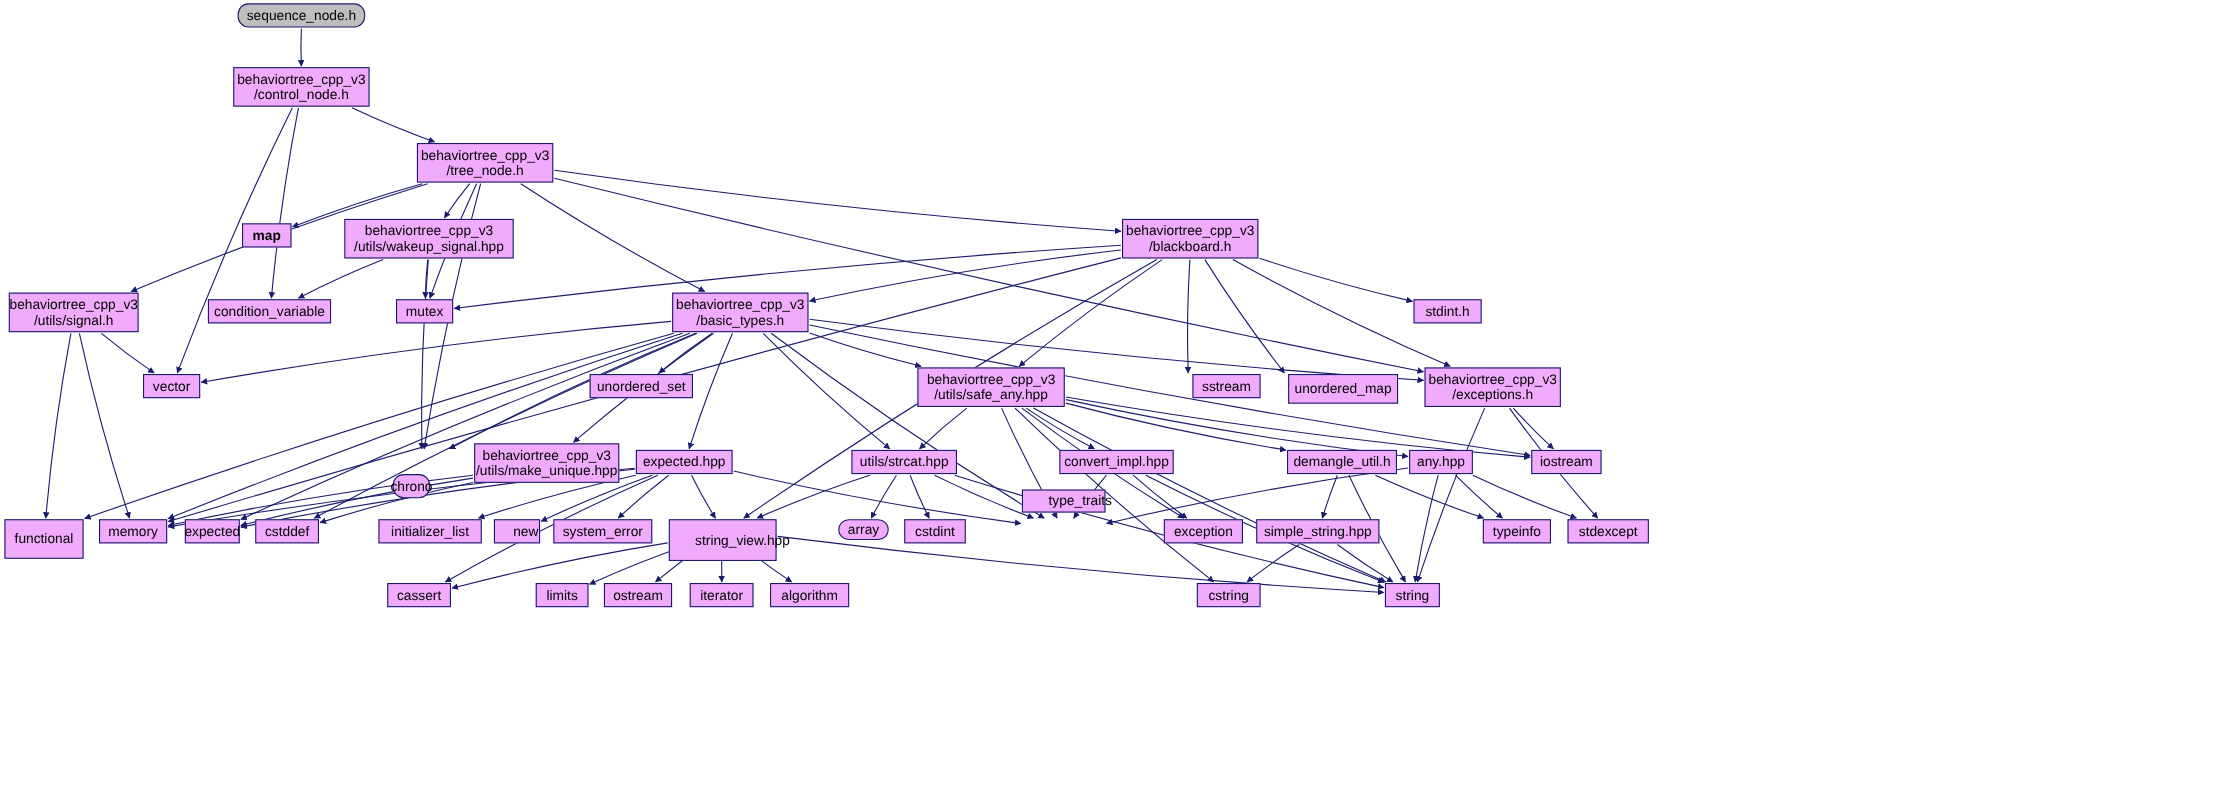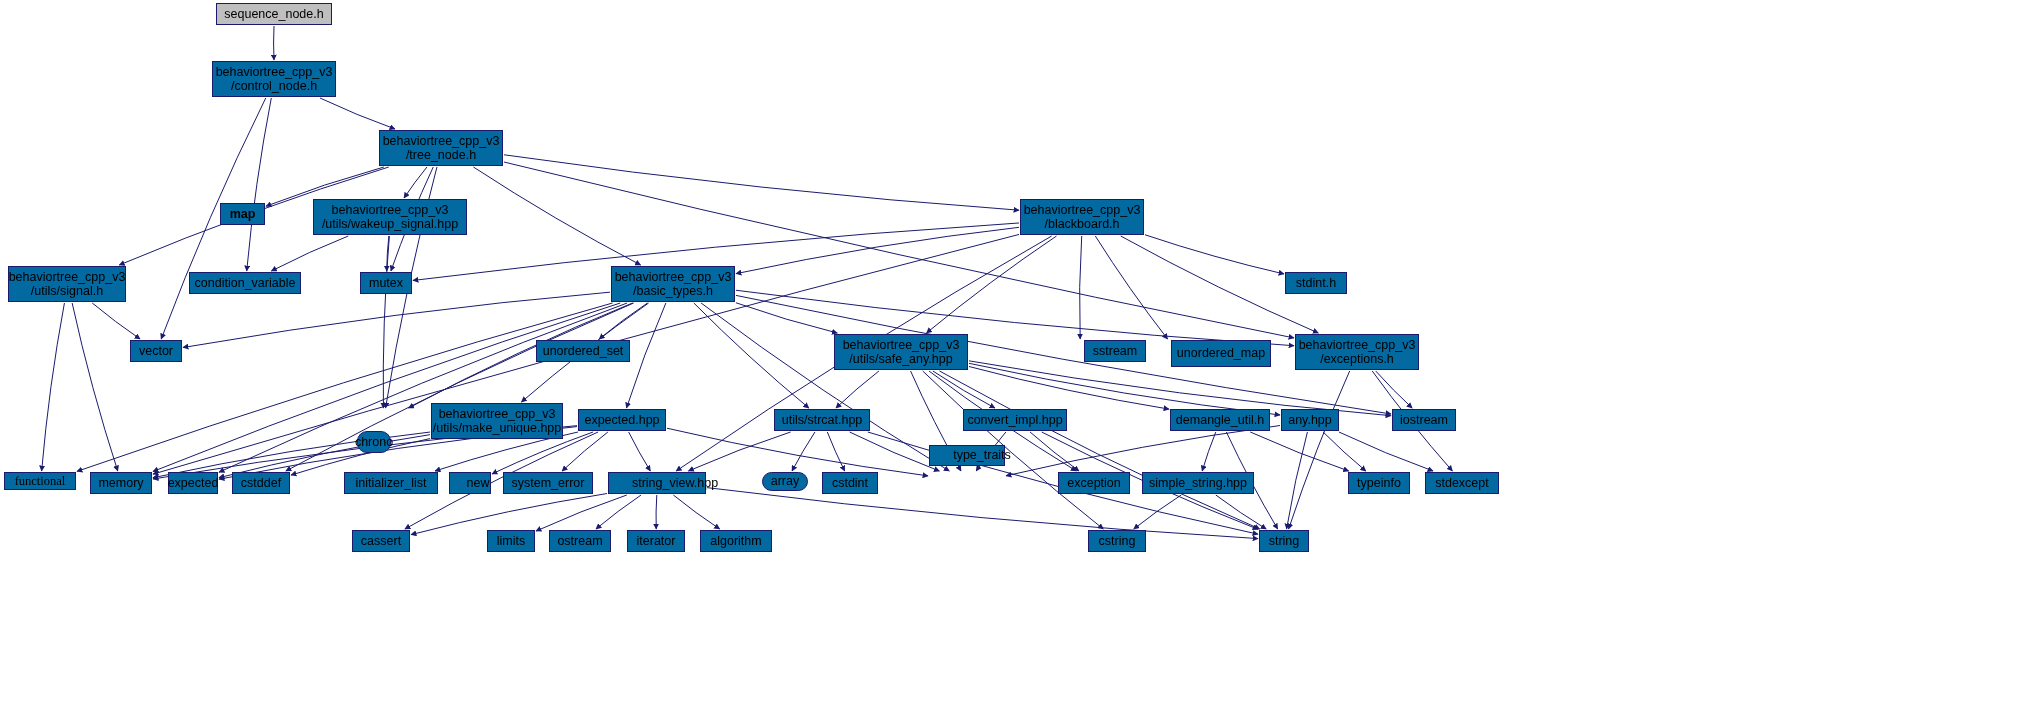--- a/index.html
+++ b/index.html
@@ -19,33 +19,34 @@
     left: 0;
     top: 0;
     width: 2035px;
     height: 723px;
     overflow: visible;
   }
   .node {
     position: absolute;
     box-sizing: border-box;
     border: 1px solid #1b1b6e;
-    background: #0369a1;
+    background: #f0abfc;
     color: #000000;
     font-size: 12.5px;
     line-height: 14.5px;
     text-align: center;
     display: flex;
     align-items: center;
     justify-content: center;
     white-space: pre;
     z-index: 2;
   }
   .node.filled {
     background: #bfbfbf;
+    border-radius: 10px;
   }
 </style>
 </head>
 <body>
 
 <div id="canvas">
   <svg class="edges" id="edge-layer" viewBox="0 0 2035 723">
     <defs>
       <marker id="arrow" viewBox="0 0 10 10" refX="9" refY="5" markerWidth="6" markerHeight="6" orient="auto-start-reverse">
         <path d="M 0 0 L 10 5 L 0 10 z" fill="#1b1b6e"></path>
@@ -169,28 +170,28 @@
 /exceptions.h</div>
       <div class="node" style="left: 357px; top: 431px; width: 34px; height: 22px; border-radius: 10px;">chrono</div>
       <div class="node" style="left: 431px; top: 403px; width: 132px; height: 36px;">behaviortree_cpp_v3
 /utils/make_unique.hpp</div>
       <div class="node" style="left: 578px; top: 409px; width: 88px; height: 22px; text-align: center;">expected.hpp</div>
       <div class="node" style="left: 774px; top: 409px; width: 96px; height: 22px;">utils/strcat.hpp</div>
       <div class="node" style="left: 963px; top: 409px; width: 104px; height: 22px;">convert_impl.hpp</div>
       <div class="node" style="left: 1170px; top: 409px; width: 100px; height: 22px;">demangle_util.h</div>
       <div class="node" style="left: 1281px; top: 409px; width: 58px; height: 22px;">any.hpp</div>
       <div class="node" style="left: 1392px; top: 409px; width: 64px; height: 22px;">iostream</div>
-      <div class="node" style="left: 4px; top: 472px; width: 72px; height: 18px; font-family: Liberation Serif, serif;">functional</div>
+      <div class="node" style="left: 4px; top: 472px; width: 72px; height: 36px;">functional</div>
       <div class="node" style="left: 90px; top: 472px; width: 62px; height: 22px;">memory</div>
       <div class="node" style="left: 168px; top: 472px; width: 50px; height: 22px;">expected</div>
       <div class="node" style="left: 232px; top: 472px; width: 58px; height: 22px;">cstddef</div>
       <div class="node" style="left: 344px; top: 472px; width: 94px; height: 22px;">initializer_list</div>
       <div class="node" style="left: 449px; top: 472px; width: 42px; height: 22px; padding-left: 16px;">new</div>
       <div class="node" style="left: 503px; top: 472px; width: 90px; height: 22px;">system_error</div>
-      <div class="node" style="left: 608px; top: 472px; width: 98px; height: 22px; padding-left: 36px;">string_view.hpp</div>
+      <div class="node" style="left: 608px; top: 472px; width: 98px; height: 38px; padding-left: 36px;">string_view.hpp</div>
       <div class="node" style="left: 762px; top: 472px; width: 46px; height: 19px; border-radius: 10px;">array</div>
       <div class="node" style="left: 822px; top: 472px; width: 56px; height: 22px;">cstdint</div>
       <div class="node" style="left: 929px; top: 445px; width: 76px; height: 21px; padding-left: 30px;">type_traits</div>
       <div class="node" style="left: 1058px; top: 472px; width: 72px; height: 22px;">exception</div>
       <div class="node" style="left: 1142px; top: 472px; width: 112px; height: 22px;">simple_string.hpp</div>
       <div class="node" style="left: 1348px; top: 472px; width: 62px; height: 22px;">typeinfo</div>
       <div class="node" style="left: 1425px; top: 472px; width: 74px; height: 22px;">stdexcept</div>
       <div class="node" style="left: 352px; top: 530px; width: 58px; height: 22px;">cassert</div>
       <div class="node" style="left: 487px; top: 530px; width: 48px; height: 22px;">limits</div>
       <div class="node" style="left: 549px; top: 530px; width: 62px; height: 22px;">ostream</div>

